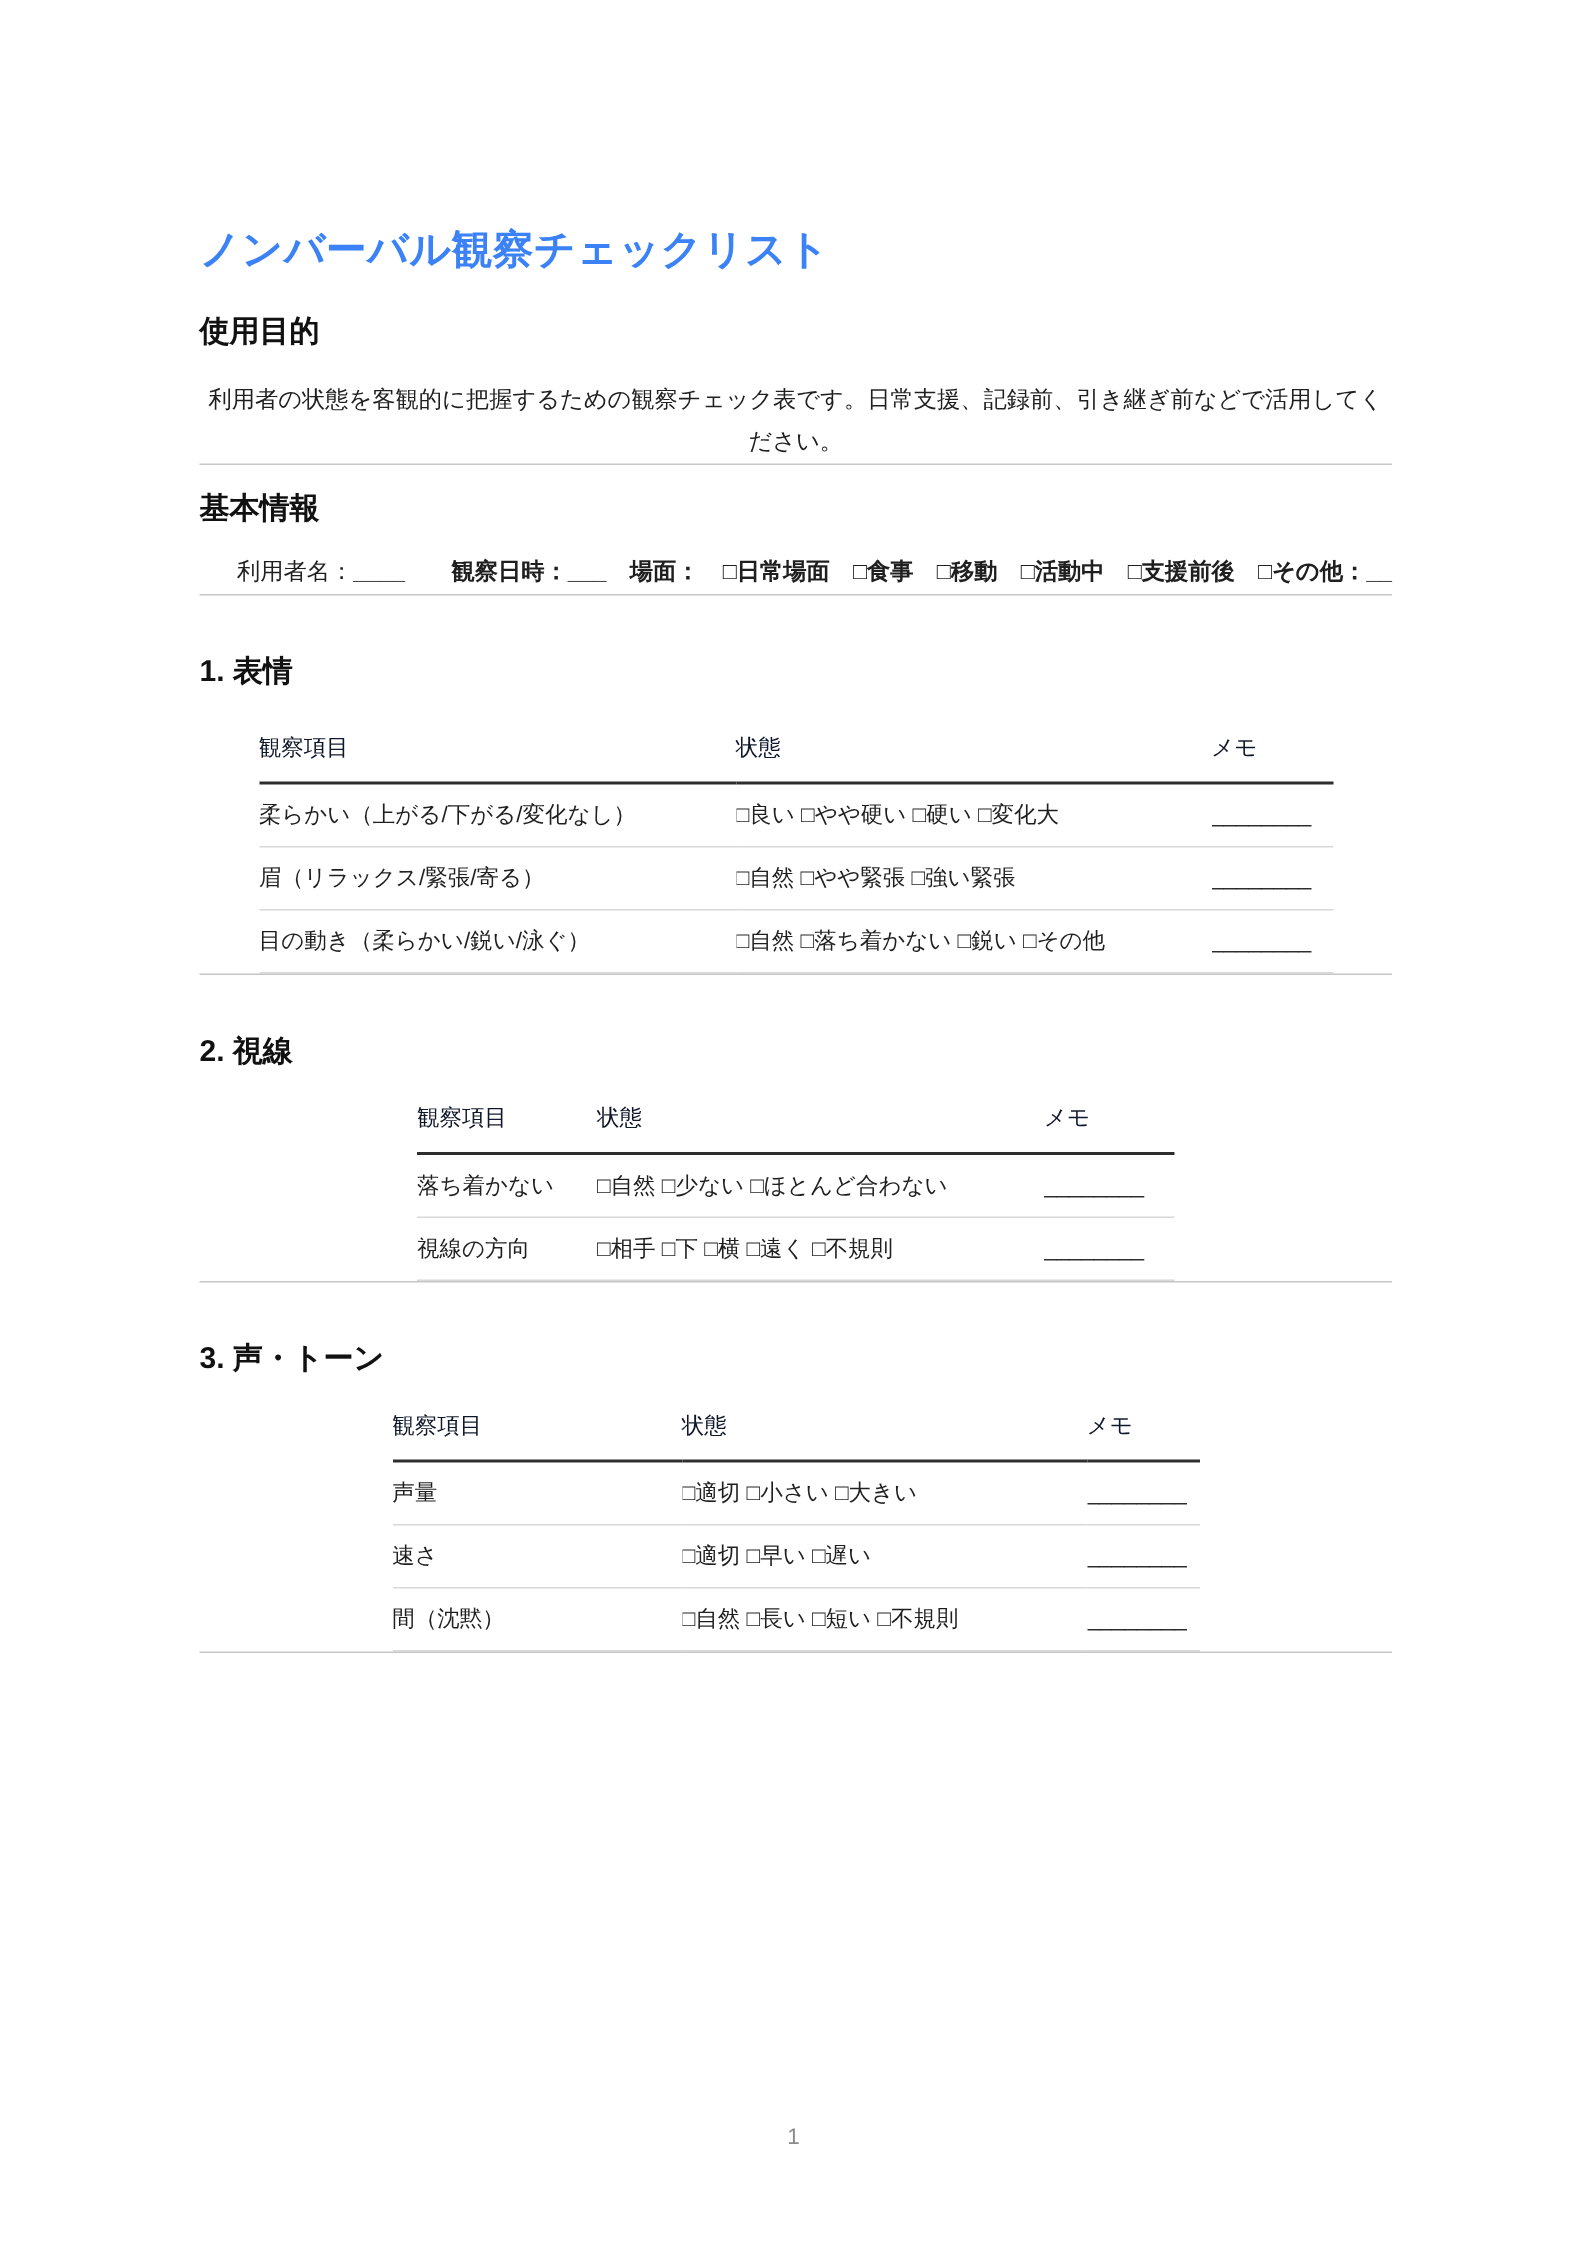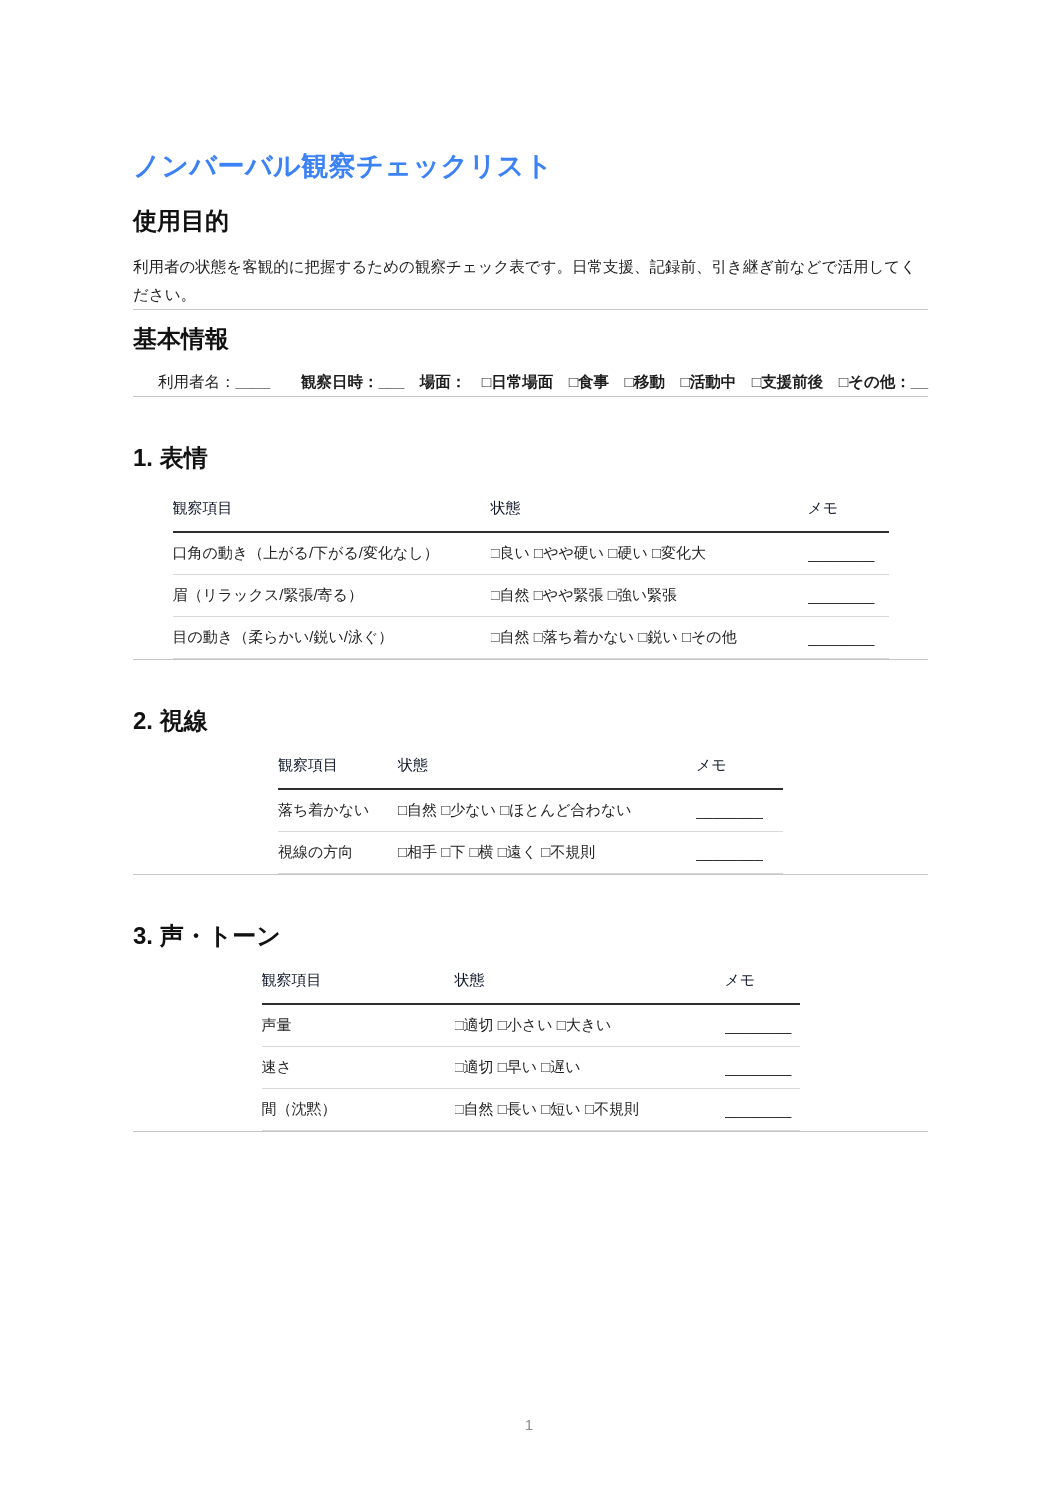--- a/index.html
+++ b/index.html
@@ -11,41 +11,42 @@
     position: relative;
     overflow: hidden;
   }
   .page { padding: 150px 130px 0 133px; }
 
   .doc-title {
     font-size: 27px; line-height: 33px; font-weight: 700;
     color: #3b82f6; margin: 0; letter-spacing: 0.5px;
   }
   .h2 {
-    font-size: 24px; line-height: 26px; font-weight: 700;
+    font-size: 20px; line-height: 26px; font-weight: 700;
     color: #111111; margin: 0;
   }
   .mt-purpose   { margin-top: 25px; }
   .body-text {
     font-size: 15.5px; line-height: 28px; margin: 19px 0 0 0;
     color: #1f1f1f;
+    text-align: center;
   }
   hr.divider {
     border: none; border-top: 1px solid #c6c6c6;
     height: 0; margin: 0;
   }
   .mt-hr1 { margin-top: 18px; }
   .mt-basic-h { margin-top: 16px; }
   .basic-line {
     font-size: 15.5px; line-height: 29px; margin: 15px 0 0 0; text-align: right;
   }
   .basic-line .seg-regular { font-weight: 400; }
   .basic-line .seg-bold    { font-weight: 700; }
   .mt-hr2 { margin-top: 21px; }
-  .mt-sec-h { margin-top: 48px; }
+  .mt-sec-h { margin-top: 38px; }
 
   table.obs-table {
     border-collapse: collapse;
     table-layout: fixed;
     margin: 24px auto 0 auto;
     font-size: 15px;
   }
   table.obs-table th {
     text-align: left; font-weight: 400; color: #0f172a;
     padding: 4px 0 13px 0;
@@ -102,21 +103,21 @@
   <table class="obs-table t1">
     <thead>
       <tr>
         <th class="c1">観察項目</th>
         <th class="c2">状態</th>
         <th class="c3">メモ</th>
       </tr>
     </thead>
     <tbody>
       <tr>
-        <td class="c1">口角の動き（上がる/下がる/変化なし）</td>
+        <td class="c1">柔らかい（上がる/下がる/変化なし）</td>
         <td class="c2">□良い □やや硬い □硬い □変化大</td>
         <td class="c3">________</td>
       </tr>
       <tr>
         <td class="c1">眉（リラックス/緊張/寄る）</td>
         <td class="c2">□自然 □やや緊張 □強い緊張</td>
         <td class="c3">________</td>
       </tr>
       <tr>
         <td class="c1">目の動き（柔らかい/鋭い/泳ぐ）</td>

